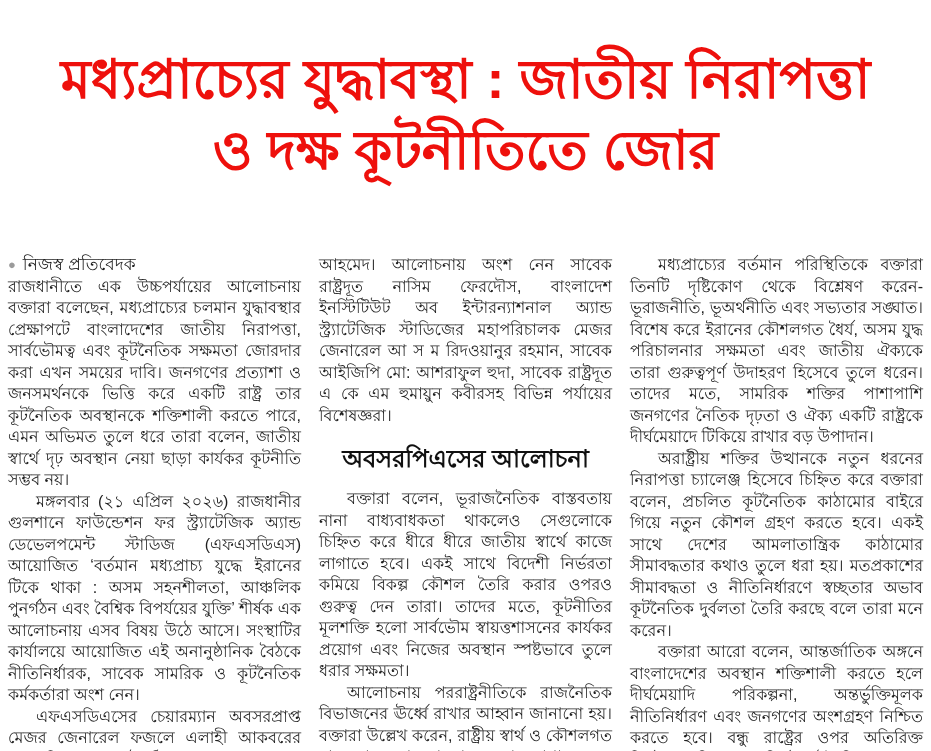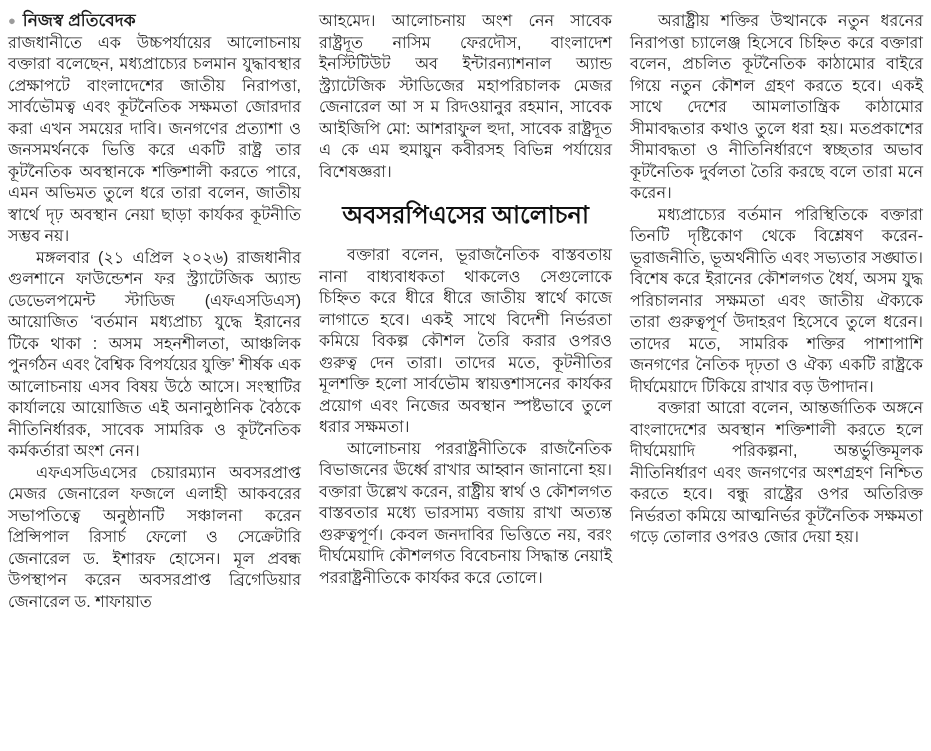--- a/index.html
+++ b/index.html
@@ -48,21 +48,21 @@
     line-height: 21.5px;
     text-align: justify;
     text-justify: inter-word;
     color: var(--body-text);
   }
   .col p { margin: 0; }
   p.indent { text-indent: 28px; }
 
   
   .byline {
-    font-weight: bold;
+    font-weight: normal;
     font-size: 17px;
     margin: 2px 0 15px 0;
     text-align: left;
     text-indent: 0;
   }
   .byline .dot {
     color: var(--bullet-gray);
     font-size: 13px;
     margin-right: 7px;
     vertical-align: 1px;
@@ -77,20 +77,24 @@
     color: #101010;
     margin: 16px 2px 13px 2px;
     text-indent: 0;
   }
 </style>
 </head>
 <body>
 
 <div class="clipping">
 
+  <h1 class="headline">
+    <span class="hl-line">মধ্যপ্রাচ্যের যুদ্ধাবস্থা : জাতীয় নিরাপত্তা</span>
+    <span class="hl-line">ও দক্ষ কূটনীতিতে জোর</span>
+  </h1>
 
   <div class="columns">
 
     <div class="col">
       <p class="byline">
         <span class="dot">●</span><span>নিজস্ব প্রতিবেদক</span>
       </p>
       <p>রাজধানীতে এক উচ্চপর্যায়ের আলোচনায় বক্তারা বলেছেন, মধ্যপ্রাচ্যের চলমান যুদ্ধাবস্থার প্রেক্ষাপটে বাংলাদেশের জাতীয় নিরাপত্তা, সার্বভৌমত্ব এবং কূটনৈতিক সক্ষমতা জোরদার করা এখন সময়ের দাবি। জনগণের প্রত্যাশা ও জনসমর্থনকে ভিত্তি করে একটি রাষ্ট্র তার কূটনৈতিক অবস্থানকে শক্তিশালী করতে পারে, এমন অভিমত তুলে ধরে তারা বলেন, জাতীয় স্বার্থে দৃঢ় অবস্থান নেয়া ছাড়া কার্যকর কূটনীতি সম্ভব নয়।</p>
       <p class="indent">মঙ্গলবার (২১ এপ্রিল ২০২৬) রাজধানীর গুলশানে ফাউন্ডেশন ফর স্ট্র্যাটেজিক অ্যান্ড ডেভেলপমেন্ট স্টাডিজ (এফএসডিএস) আয়োজিত ‘বর্তমান মধ্যপ্রাচ্য যুদ্ধে ইরানের টিকে থাকা : অসম সহনশীলতা, আঞ্চলিক পুনর্গঠন এবং বৈশ্বিক বিপর্যয়ের যুক্তি’ শীর্ষক এক আলোচনায় এসব বিষয় উঠে আসে। সংস্থাটির কার্যালয়ে আয়োজিত এই অনানুষ্ঠানিক বৈঠকে নীতিনির্ধারক, সাবেক সামরিক ও কূটনৈতিক কর্মকর্তারা অংশ নেন।</p>
       <p class="indent">এফএসডিএসের চেয়ারম্যান অবসরপ্রাপ্ত মেজর জেনারেল ফজলে এলাহী আকবরের সভাপতিত্বে অনুষ্ঠানটি সঞ্চালনা করেন প্রিন্সিপাল রিসার্চ ফেলো ও সেক্রেটারি জেনারেল ড. ইশারফ হোসেন। মূল প্রবন্ধ উপস্থাপন করেন অবসরপ্রাপ্ত ব্রিগেডিয়ার জেনারেল ড. শাফায়াত</p>
@@ -99,20 +103,20 @@
     <div class="col">
       <p>আহমেদ। আলোচনায় অংশ নেন সাবেক রাষ্ট্রদূত নাসিম ফেরদৌস, বাংলাদেশ ইনস্টিটিউট অব ইন্টারন্যাশনাল অ্যান্ড স্ট্র্যাটেজিক স্টাডিজের মহাপরিচালক মেজর জেনারেল আ স ম রিদওয়ানুর রহমান, সাবেক আইজিপি মো: আশরাফুল হুদা, সাবেক রাষ্ট্রদূত এ কে এম হুমায়ুন কবীরসহ বিভিন্ন পর্যায়ের বিশেষজ্ঞরা।</p>
       <h2 class="subhead">
         <span>অবসরপিএসের আলোচনা</span><br>
       </h2>
       <p class="indent">বক্তারা বলেন, ভূরাজনৈতিক বাস্তবতায় নানা বাধ্যবাধকতা থাকলেও সেগুলোকে চিহ্নিত করে ধীরে ধীরে জাতীয় স্বার্থে কাজে লাগাতে হবে। একই সাথে বিদেশী নির্ভরতা কমিয়ে বিকল্প কৌশল তৈরি করার ওপরও গুরুত্ব দেন তারা। তাদের মতে, কূটনীতির মূলশক্তি হলো সার্বভৌম স্বায়ত্তশাসনের কার্যকর প্রয়োগ এবং নিজের অবস্থান স্পষ্টভাবে তুলে ধরার সক্ষমতা।</p>
       <p class="indent">আলোচনায় পররাষ্ট্রনীতিকে রাজনৈতিক বিভাজনের ঊর্ধ্বে রাখার আহ্বান জানানো হয়। বক্তারা উল্লেখ করেন, রাষ্ট্রীয় স্বার্থ ও কৌশলগত বাস্তবতার মধ্যে ভারসাম্য বজায় রাখা অত্যন্ত গুরুত্বপূর্ণ। কেবল জনদাবির ভিত্তিতে নয়, বরং দীর্ঘমেয়াদি কৌশলগত বিবেচনায় সিদ্ধান্ত নেয়াই পররাষ্ট্রনীতিকে কার্যকর করে তোলে।</p>
     </div>
 
     <div class="col">
+      <p class="indent">মধ্যপ্রাচ্যের বর্তমান পরিস্থিতিকে বক্তারা তিনটি দৃষ্টিকোণ থেকে বিশ্লেষণ করেন- ভূরাজনীতি, ভূঅর্থনীতি এবং সভ্যতার সঙ্ঘাত। বিশেষ করে ইরানের কৌশলগত ধৈর্য, অসম যুদ্ধ পরিচালনার সক্ষমতা এবং জাতীয় ঐক্যকে তারা গুরুত্বপূর্ণ উদাহরণ হিসেবে তুলে ধরেন। তাদের মতে, সামরিক শক্তির পাশাপাশি জনগণের নৈতিক দৃঢ়তা ও ঐক্য একটি রাষ্ট্রকে দীর্ঘমেয়াদে টিকিয়ে রাখার বড় উপাদান।</p>
       <p class="indent">অরাষ্ট্রীয় শক্তির উত্থানকে নতুন ধরনের নিরাপত্তা চ্যালেঞ্জ হিসেবে চিহ্নিত করে বক্তারা বলেন, প্রচলিত কূটনৈতিক কাঠামোর বাইরে গিয়ে নতুন কৌশল গ্রহণ করতে হবে। একই সাথে দেশের আমলাতান্ত্রিক কাঠামোর সীমাবদ্ধতার কথাও তুলে ধরা হয়। মতপ্রকাশের সীমাবদ্ধতা ও নীতিনির্ধারণে স্বচ্ছতার অভাব কূটনৈতিক দুর্বলতা তৈরি করছে বলে তারা মনে করেন।</p>
-      <p class="indent">মধ্যপ্রাচ্যের বর্তমান পরিস্থিতিকে বক্তারা তিনটি দৃষ্টিকোণ থেকে বিশ্লেষণ করেন- ভূরাজনীতি, ভূঅর্থনীতি এবং সভ্যতার সঙ্ঘাত। বিশেষ করে ইরানের কৌশলগত ধৈর্য, অসম যুদ্ধ পরিচালনার সক্ষমতা এবং জাতীয় ঐক্যকে তারা গুরুত্বপূর্ণ উদাহরণ হিসেবে তুলে ধরেন। তাদের মতে, সামরিক শক্তির পাশাপাশি জনগণের নৈতিক দৃঢ়তা ও ঐক্য একটি রাষ্ট্রকে দীর্ঘমেয়াদে টিকিয়ে রাখার বড় উপাদান।</p>
       <p class="indent">বক্তারা আরো বলেন, আন্তর্জাতিক অঙ্গনে বাংলাদেশের অবস্থান শক্তিশালী করতে হলে দীর্ঘমেয়াদি পরিকল্পনা, অন্তর্ভুক্তিমূলক নীতিনির্ধারণ এবং জনগণের অংশগ্রহণ নিশ্চিত করতে হবে। বন্ধু রাষ্ট্রের ওপর অতিরিক্ত নির্ভরতা কমিয়ে আত্মনির্ভর কূটনৈতিক সক্ষমতা গড়ে তোলার ওপরও জোর দেয়া হয়।</p>
 
     </div>
 
   </div>
 </div>
 
 </body></html>

